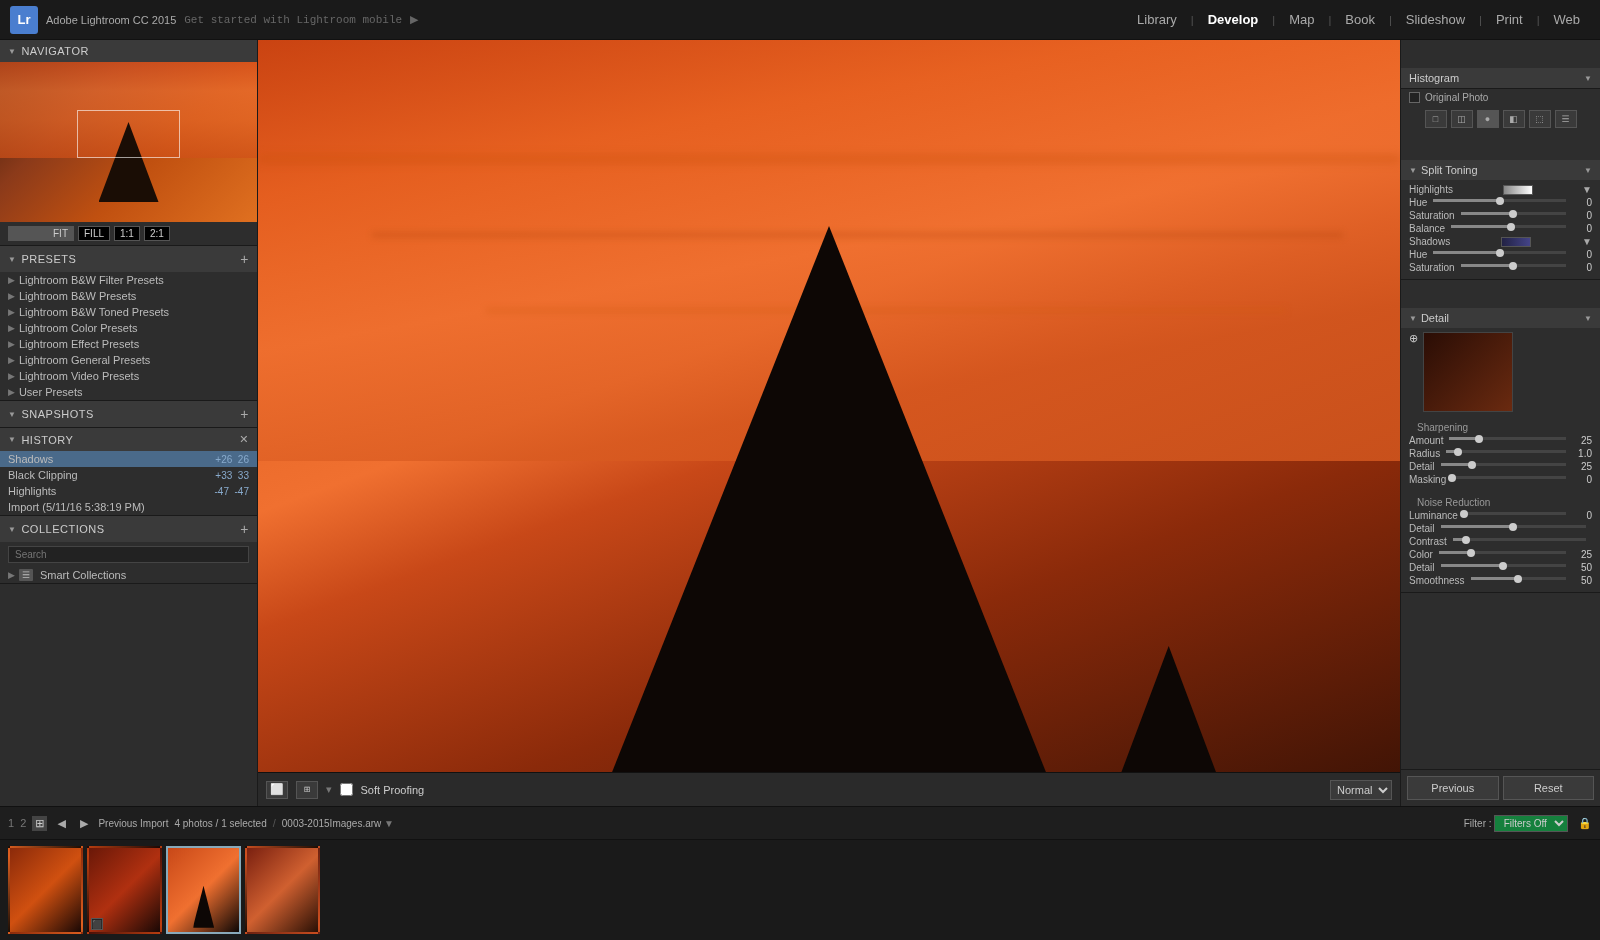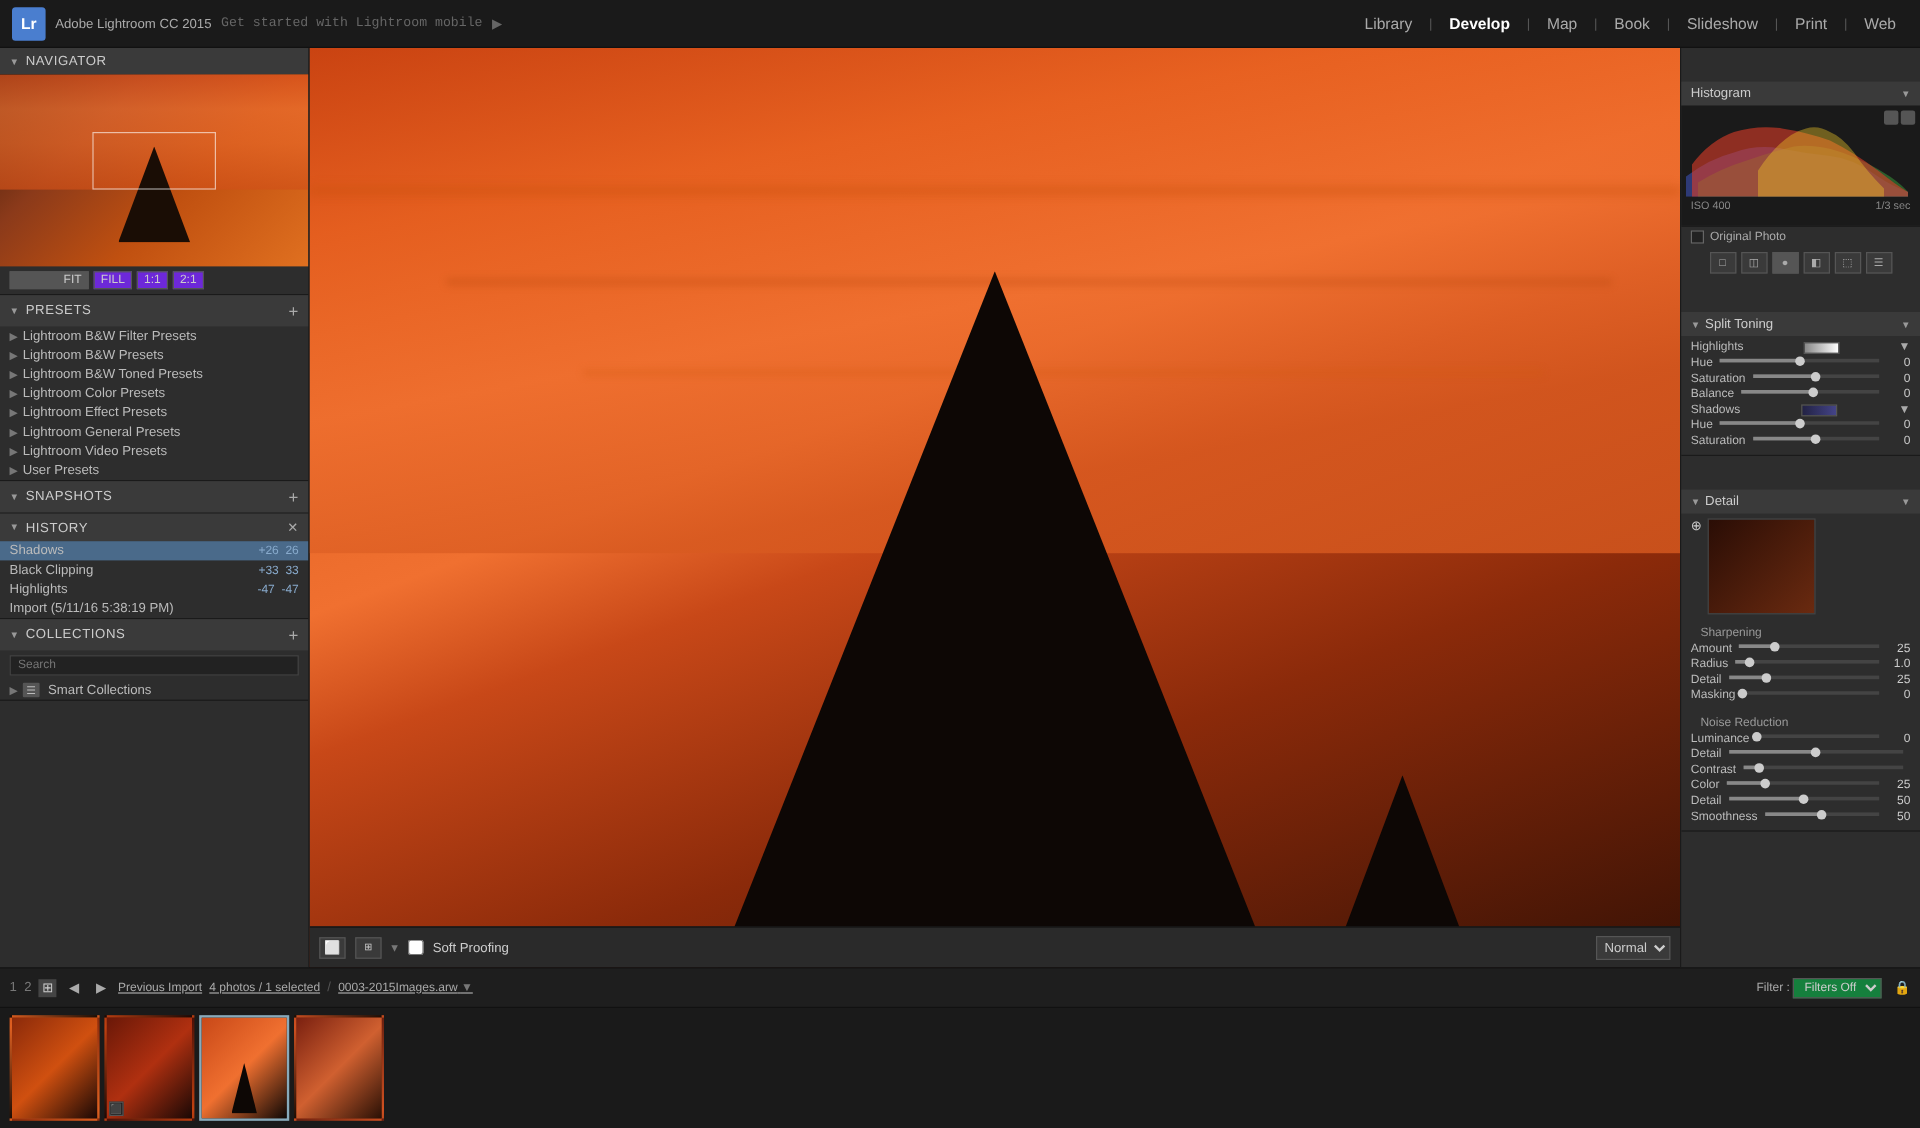--- a/index.html
+++ b/index.html
@@ -85,21 +85,21 @@
       position: absolute; top: 30%; left: 30%;
       width: 40%; height: 30%;
       border: 1px solid rgba(255,255,255,0.6);
     }
     .nav-controls {
       display: flex; gap: 4px; padding: 4px 8px; background: #2d2d2d;
       font-size: 10px;
     }
     .nav-btn {
       padding: 1px 5px;
-      background: #6d28d9;
+      background: #000000;
       border: 1px solid #555;
       color: #ccc;
       cursor: pointer;
       font-size: 10px;
     }
     .nav-btn.active { background: #555; padding-left: 44px; }
 
     
     .preset-item {
       display: flex; align-items: center; gap: 4px;
@@ -268,21 +268,21 @@
       color: #ccc; cursor: pointer; text-align: center; font-size: 11px;
     }
 
     
     .filmstrip-bar {
       height: 34px; background: #1e1e1e;
       display: flex; align-items: center; padding: 0 8px; gap: 6px;
       border-top: 1px solid #111; border-bottom: 1px solid #111;
     }
     .filmstrip-btn { color: #aaa; font-size: 11px; cursor: pointer; padding: 2px 4px; }
-    .filmstrip-info { color: #aaa; font-size: 10px; text-decoration: underline; }
+    .filmstrip-info { color: #aaa; font-size: 10px; }
     .filmstrip-sep { color: #555; }
     .filter-label { margin-left: auto; color: #aaa; font-size: 10px; }
     .filter-select { background: #15803d; border: 1px solid #555; color: #ccc; font-size: 10px; padding: 1px 4px; text-align: center; }
 
     
     .filmstrip {
       height: 100px; background: #1a1a1a;
       display: flex; align-items: center; padding: 4px 8px; gap: 4px;
       overflow-x: auto;
     }
@@ -496,41 +496,20 @@
 
   <div class="right-panel">
 
     <div class="right-section">
       <div class="right-header">
         <div class="right-header-left">
           <span>Histogram</span>
         </div>
         <span class="triangle">▼</span>
       </div>
-      <div class="histogram-area">
-        <div class="hist-icons">
-          <div class="hist-icon"></div>
-          <div class="hist-icon"></div>
-        </div>
-
-        <svg width="100%" height="72" style="display:block;">
-
-          <path d="M0,72 L0,55 Q20,40 40,35 Q60,28 80,32 Q100,36 120,38 Q140,40 160,55 Q170,62 185,68 L185,72 Z" fill="rgba(60,80,180,0.6)"></path>
-
-          <path d="M10,72 L10,60 Q30,48 50,42 Q70,35 90,30 Q110,28 130,35 Q150,42 170,55 Q180,62 185,68 L185,72 Z" fill="rgba(60,160,60,0.5)"></path>
-
-          <path d="M5,72 L5,45 Q20,25 40,18 Q60,12 80,15 Q100,18 120,25 Q140,35 160,50 Q175,62 185,68 L185,72 Z" fill="rgba(220,60,40,0.6)"></path>
-
-          <path d="M60,72 L60,50 Q80,20 100,15 Q110,12 120,18 Q130,22 140,35 Q150,50 165,65 L165,72 Z" fill="rgba(240,200,40,0.4)"></path>
-        </svg>
-        <div class="hist-info">
-          <span>ISO 400</span>
-          <span>1/3 sec</span>
-        </div>
-      </div>
     </div>
 
     <div class="orig-photo">
       <div class="orig-check"></div>
       <span>Original Photo</span>
     </div>
 
     <div class="view-modes">
       <div class="view-icon">□</div>
       <div class="view-icon">◫</div>
@@ -726,20 +705,24 @@
             <div class="slider-track">
               <div class="slider-fill" style="width:50%;"></div>
               <div class="slider-thumb" style="left:50%;"></div>
             </div>
           </div>
           <span class="slider-val">50</span>
         </div>
       </div>
     </div>
 
+    <div class="right-panel-bottom">
+      <button class="right-btn">Previous</button>
+      <button class="right-btn">Reset</button>
+    </div>
 
   </div>
 
 </div>
 
 <div class="filmstrip-bar">
   <span style="color:#777;">1</span>
   <span style="color:#777;">2</span>
   <span style="background:#444;padding:1px 3px;cursor:pointer;">⊞</span>
   <span class="filmstrip-btn">◀</span>

